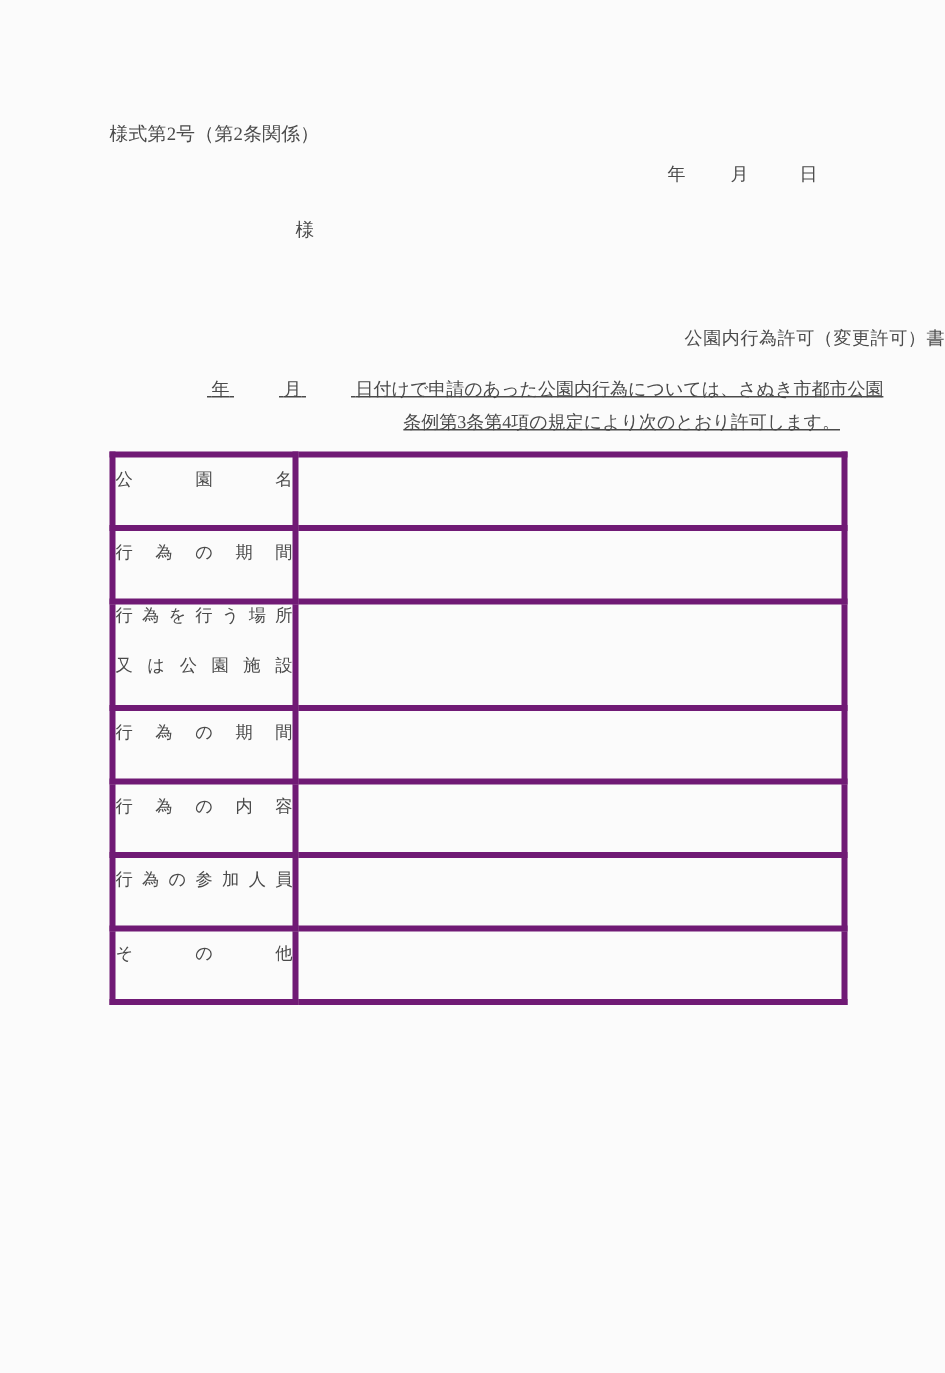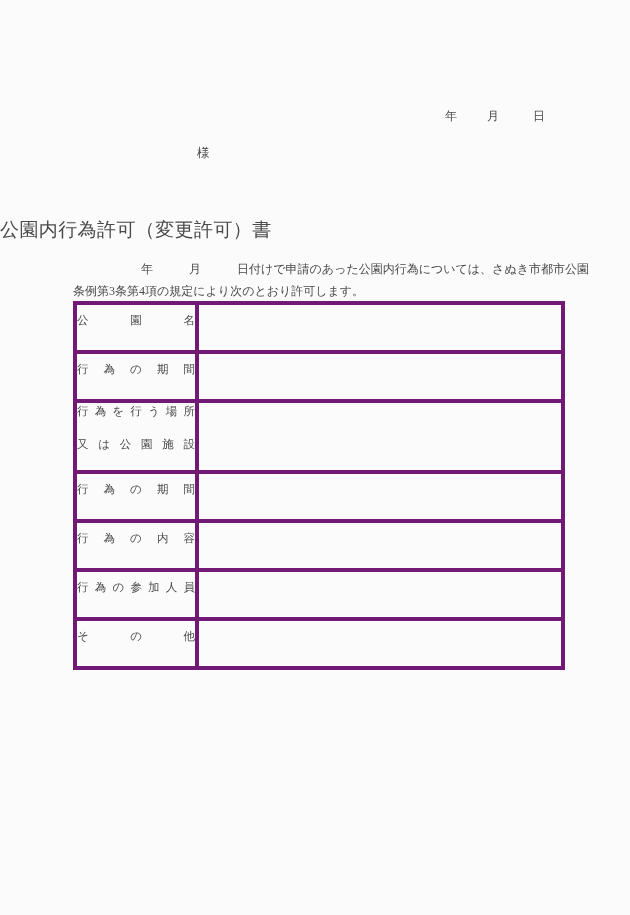--- a/index.html
+++ b/index.html
@@ -85,42 +85,44 @@
     color: #4a4a4a;
     box-sizing: border-box;
   }
 
   
   .doc-title {
     position: absolute;
     left: 0;
     right: 0;
     top: 217px;
-    text-align: left;
-    font-size: 19px;
+    text-align: right;
+    font-size: 12px;
     letter-spacing: 0.4px;
   }
 
   
   .body-text {
     position: absolute;
     left: 73px;
-    top: 258px;
+    top: 248px;
     width: 487px;
     font-size: 12px;
     line-height: 22px;
+    text-decoration: underline;
   }
   .body-line-1 {
     white-space: nowrap;
   }
   .bl-indent { display: inline-block; width: 65px; }
   .bl-gap-a  { display: inline-block; width: 30px; }
   .bl-gap-b  { display: inline-block; width: 30px; }
   .body-line-2 {
     white-space: nowrap;
+    text-align: right;
   }
 
   
   .form-table {
     position: absolute;
     left: 73px;
     top: 301px;
     width: 484px;
     border-collapse: collapse;
     table-layout: fixed;
@@ -157,20 +159,21 @@
     content: "";
     display: inline-block;
     width: 100%;
   }
 </style>
 </head>
 <body>
 
 <div class="page">
 
+  <div class="form-number">様式第2号（第2条関係）</div>
 
   <div class="date-line">
     <span class="dl-unit dl-year">年</span>
     <span class="dl-unit dl-month">月</span>
     <span class="dl-unit dl-day">日</span>
   </div>
 
   <div class="addressee">様</div>
 
 

